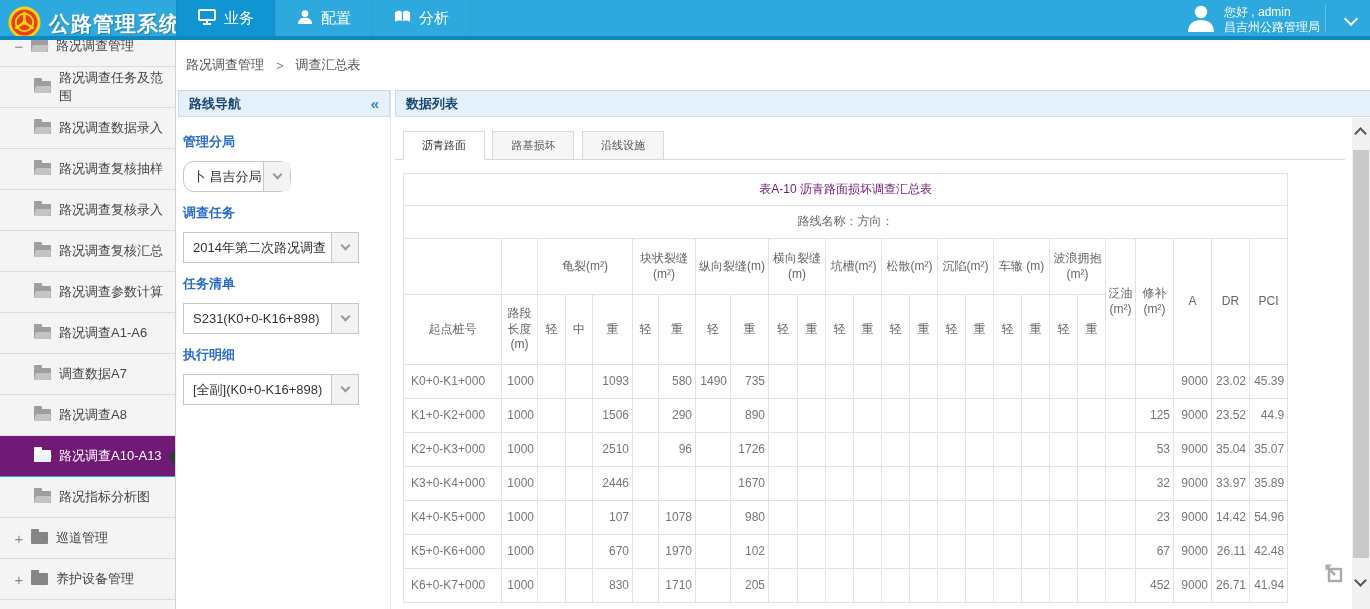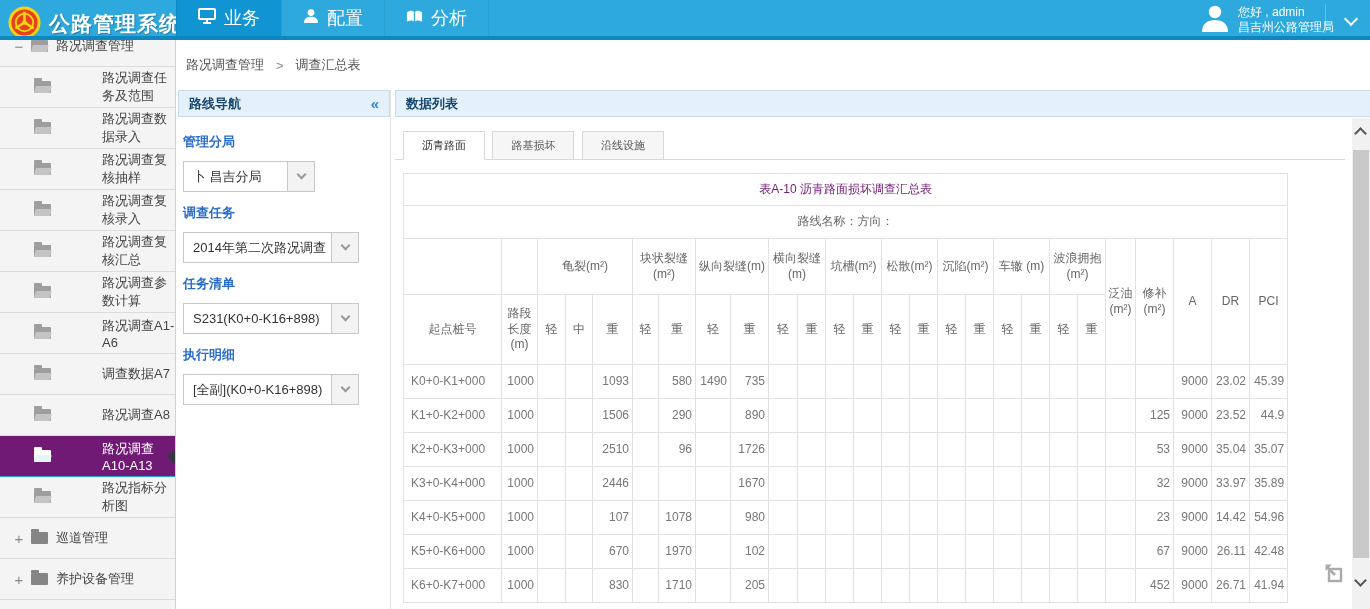--- a/index.html
+++ b/index.html
@@ -7,39 +7,39 @@
     font-family:"Liberation Sans","DejaVu Sans",sans-serif; background:#fff; }
   .page { position:relative; width:1370px; height:609px; overflow:hidden; background:#fff; }
 
   
   .topbar { position:absolute; left:0; top:0; width:1370px; height:40px; background:#2EA9DD; z-index:50; }
   .topbar::after { content:""; position:absolute; left:0; bottom:0; width:100%; height:4px; background:#0E86BE; }
   .brand { position:absolute; left:8px; top:0; height:48px; display:flex; align-items:center; }
   .brand-title { color:#fff; font-size:21px; font-weight:bold; margin-left:8px; letter-spacing:1px;
     text-shadow:1px 1px 1px rgba(0,0,0,.25); }
   .topnav { position:absolute; left:176px; top:0; height:36px; display:flex; }
-  .topnav .ttab { height:36px; display:flex; align-items:center; padding:0 21px; color:#fff; font-size:18px;
+  .topnav .ttab { height:36px; display:flex; align-items:center; padding:0 21px; color:#fff; font-size:15px;
     cursor:pointer; border-left:1px solid rgba(0,0,0,.05); }
   .topnav .ttab:last-child { border-right:1px solid rgba(0,0,0,.05); }
   .topnav .ttab.active { background:#1095D2; }
   .topnav .ttab svg { margin-right:8px; }
-  .userbox { position:absolute; right:36px; top:3px; display:flex; align-items:center; color:#fff; }
+  .userbox { position:absolute; right:50px; top:3px; display:flex; align-items:center; color:#fff; }
   .usertext { margin-left:8px; font-size:12px; line-height:15px; }
   .user-divider { position:absolute; right:44px; top:4px; width:1px; height:29px; background:rgba(255,255,255,.25); }
   .user-caret { position:absolute; right:13px; top:13px; width:12px; height:12px; cursor:pointer; }
   .user-caret::before { content:""; position:absolute; left:1px; top:1px; width:8px; height:8px;
     border-right:2px solid #fff; border-bottom:2px solid #fff; transform:rotate(45deg); }
 
   
   .sidebar { position:absolute; left:0; top:40px; width:176px; height:569px; background:#F4F4F4;
     border-right:1px solid #D2D2D2; overflow:hidden; }
   .sb-item { height:41px; display:flex; align-items:center; border-bottom:1px solid #DCDCDC;
     font-size:13px; color:#444; cursor:pointer; position:relative; padding-left:12px; background:#F4F4F4; }
   .sb-item.cut { margin-top:-14px; }
-  .sb-item.child { padding-left:34px;gap:43px; }
+  .sb-item.child { padding-left:34px; }
   .sb-item.sel { background:#701a75; color:#fff; border-bottom-color:#29A7DC; }
   .exp { width:14px; text-align:center; color:#888; font-size:15px; margin-right:5px; flex:none; }
   .fold { position:relative; width:17px; height:12px; background:#9E9E9E; border-radius:1px; margin-right:8px; flex:none; }
   .fold::before { content:""; position:absolute; top:-3px; left:0; width:8px; height:3px; background:inherit;
     border-radius:1px 1px 0 0; }
   .fold.open::after { content:""; position:absolute; left:0; bottom:0; width:16px; height:7px; background:#C4C4C4;
     transform:skewX(-14deg); transform-origin:bottom left; border-radius:1px; }
   .fold.closed { background:#858585; }
   .sb-item.sel .fold { background:#fff; }
   .sb-item.sel .fold.open::after { background:#E8F4FB; }
@@ -52,21 +52,21 @@
   .breadcrumb .sep { margin:0 12px; color:#888; }
 
   
   .panel-head { height:27px; background:#E4F1FB; border:1px solid #C8DCEB; display:flex; align-items:center;
     padding:0 10px; font-size:13px; font-weight:bold; color:#17466E; }
   .navpanel { position:absolute; left:178px; top:90px; width:213px; height:519px; background:#fff;
     border-right:1px solid #E4E4E4; }
   .navpanel .panel-body { padding:4px 0 0 5px; }
   .fld-label { font-size:13px; font-weight:bold; color:#2A6DC9; margin:12px 0 10px 0; }
   .dd { display:flex; height:31px; border:1px solid #C8C8C8; background:#fff; cursor:pointer; }
-  .dd.w1 { width:132px; }
+  .dd.w1 { width:108px;border-radius:11px; }
   .dd.w2 { width:176px; }
   .dd-text { flex:1; font-size:13px; color:#333; line-height:29px; padding:0 9px; white-space:nowrap; overflow:hidden; }
   .dd-btn { width:27px; border-left:1px solid #C8C8C8; background:#F3F3F3; display:flex; align-items:center;
     justify-content:center; }
   .chev { display:inline-block; width:7px; height:7px; border-right:2px solid #9A9A9A; border-bottom:2px solid #9A9A9A;
     transform:rotate(45deg); margin-top:-4px; }
   .collapse-btn { margin-left:auto; color:#2E86C8; font-size:15px; font-weight:bold; cursor:pointer; }
 
   .datapanel { position:absolute; left:395px; top:90px; width:975px; height:519px; background:#fff; }
   .datapanel .panel-head { width:1168px;text-align:center; }

